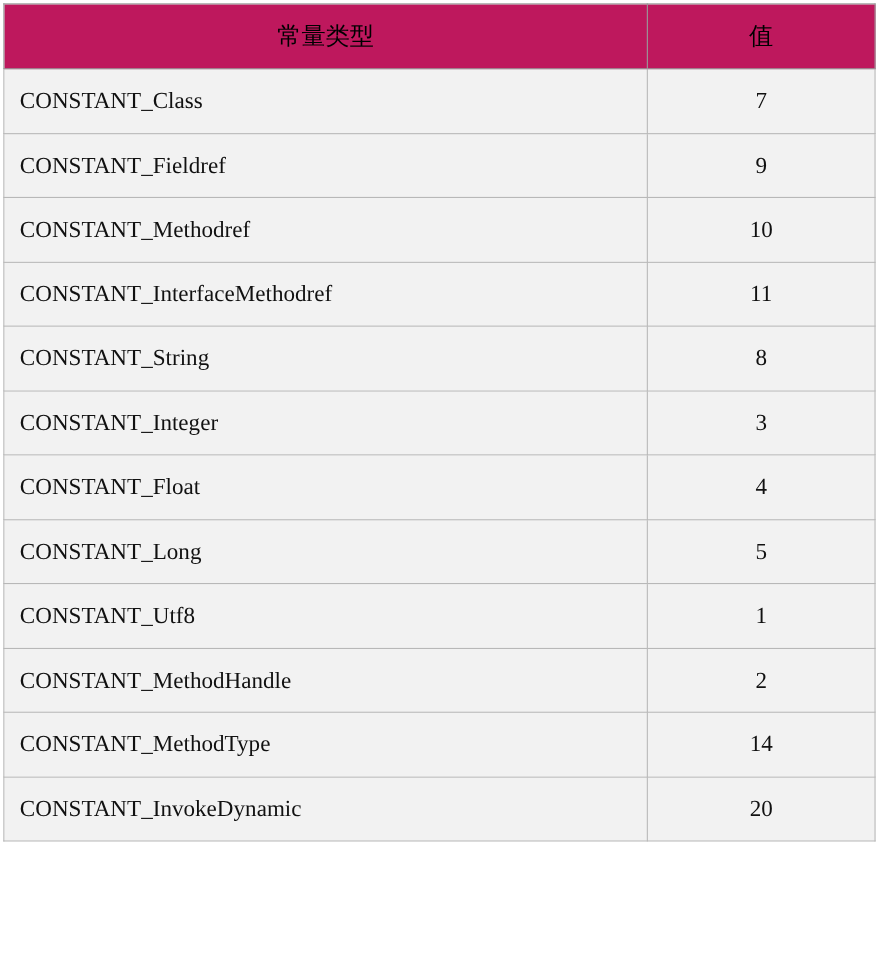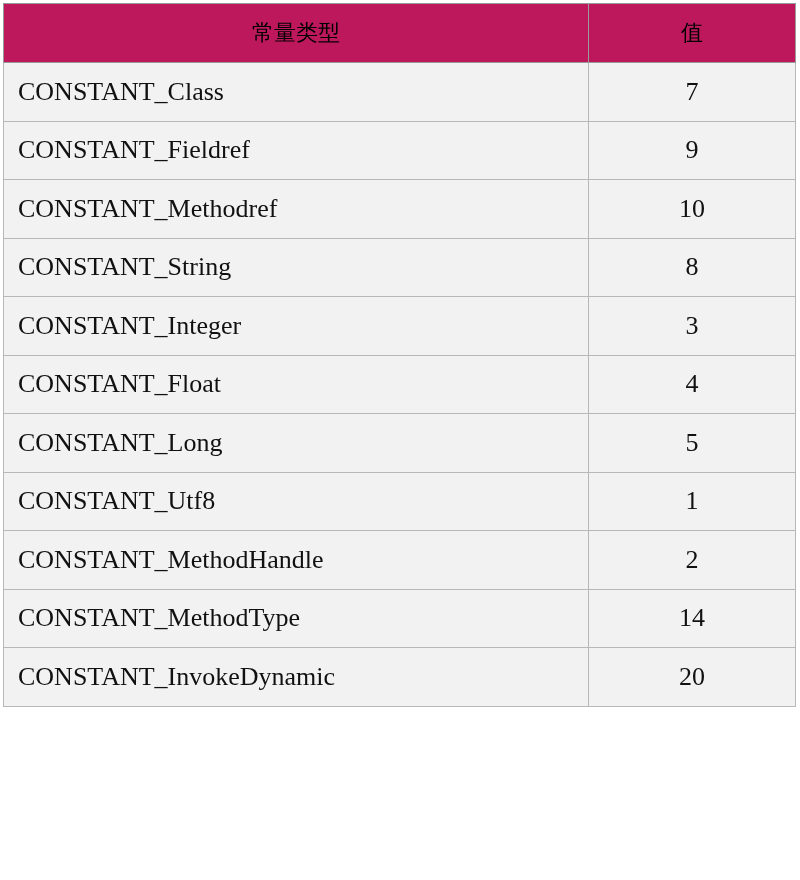--- a/index.html
+++ b/index.html
@@ -30,21 +30,21 @@
     font-size: 22px;
     text-align: center;
     height: 58px;
     padding: 0 10px;
     color: #000;
   }
   #constant-pool-table tbody td {
     border: 1px solid #b8b8b8;
     background: #f2f2f2;
     height: 57.5px;
-    font-size: 26px;
+    font-size: 21px;
     padding: 0 14px;
     color: #111;
     white-space: nowrap;
     overflow: hidden;
   }
   #constant-pool-table tbody td.cell-type {
     text-align: left;
   }
   #constant-pool-table tbody td.cell-value {
     text-align: center;
@@ -71,20 +71,24 @@
       </tr>
       <tr>
         <td class="cell-type">CONSTANT_Fieldref</td>
         <td class="cell-value">9</td>
       </tr>
       <tr>
         <td class="cell-type">CONSTANT_Methodref</td>
         <td class="cell-value">10</td>
       </tr>
       <tr>
+        <td class="cell-type">CONSTANT_InterfaceMethodref</td>
+        <td class="cell-value">11</td>
+      </tr>
+      <tr>
         <td class="cell-type">CONSTANT_String</td>
         <td class="cell-value">8</td>
       </tr>
       <tr>
         <td class="cell-type">CONSTANT_Integer</td>
         <td class="cell-value">3</td>
       </tr>
       <tr>
         <td class="cell-type">CONSTANT_Float</td>
         <td class="cell-value">4</td>

